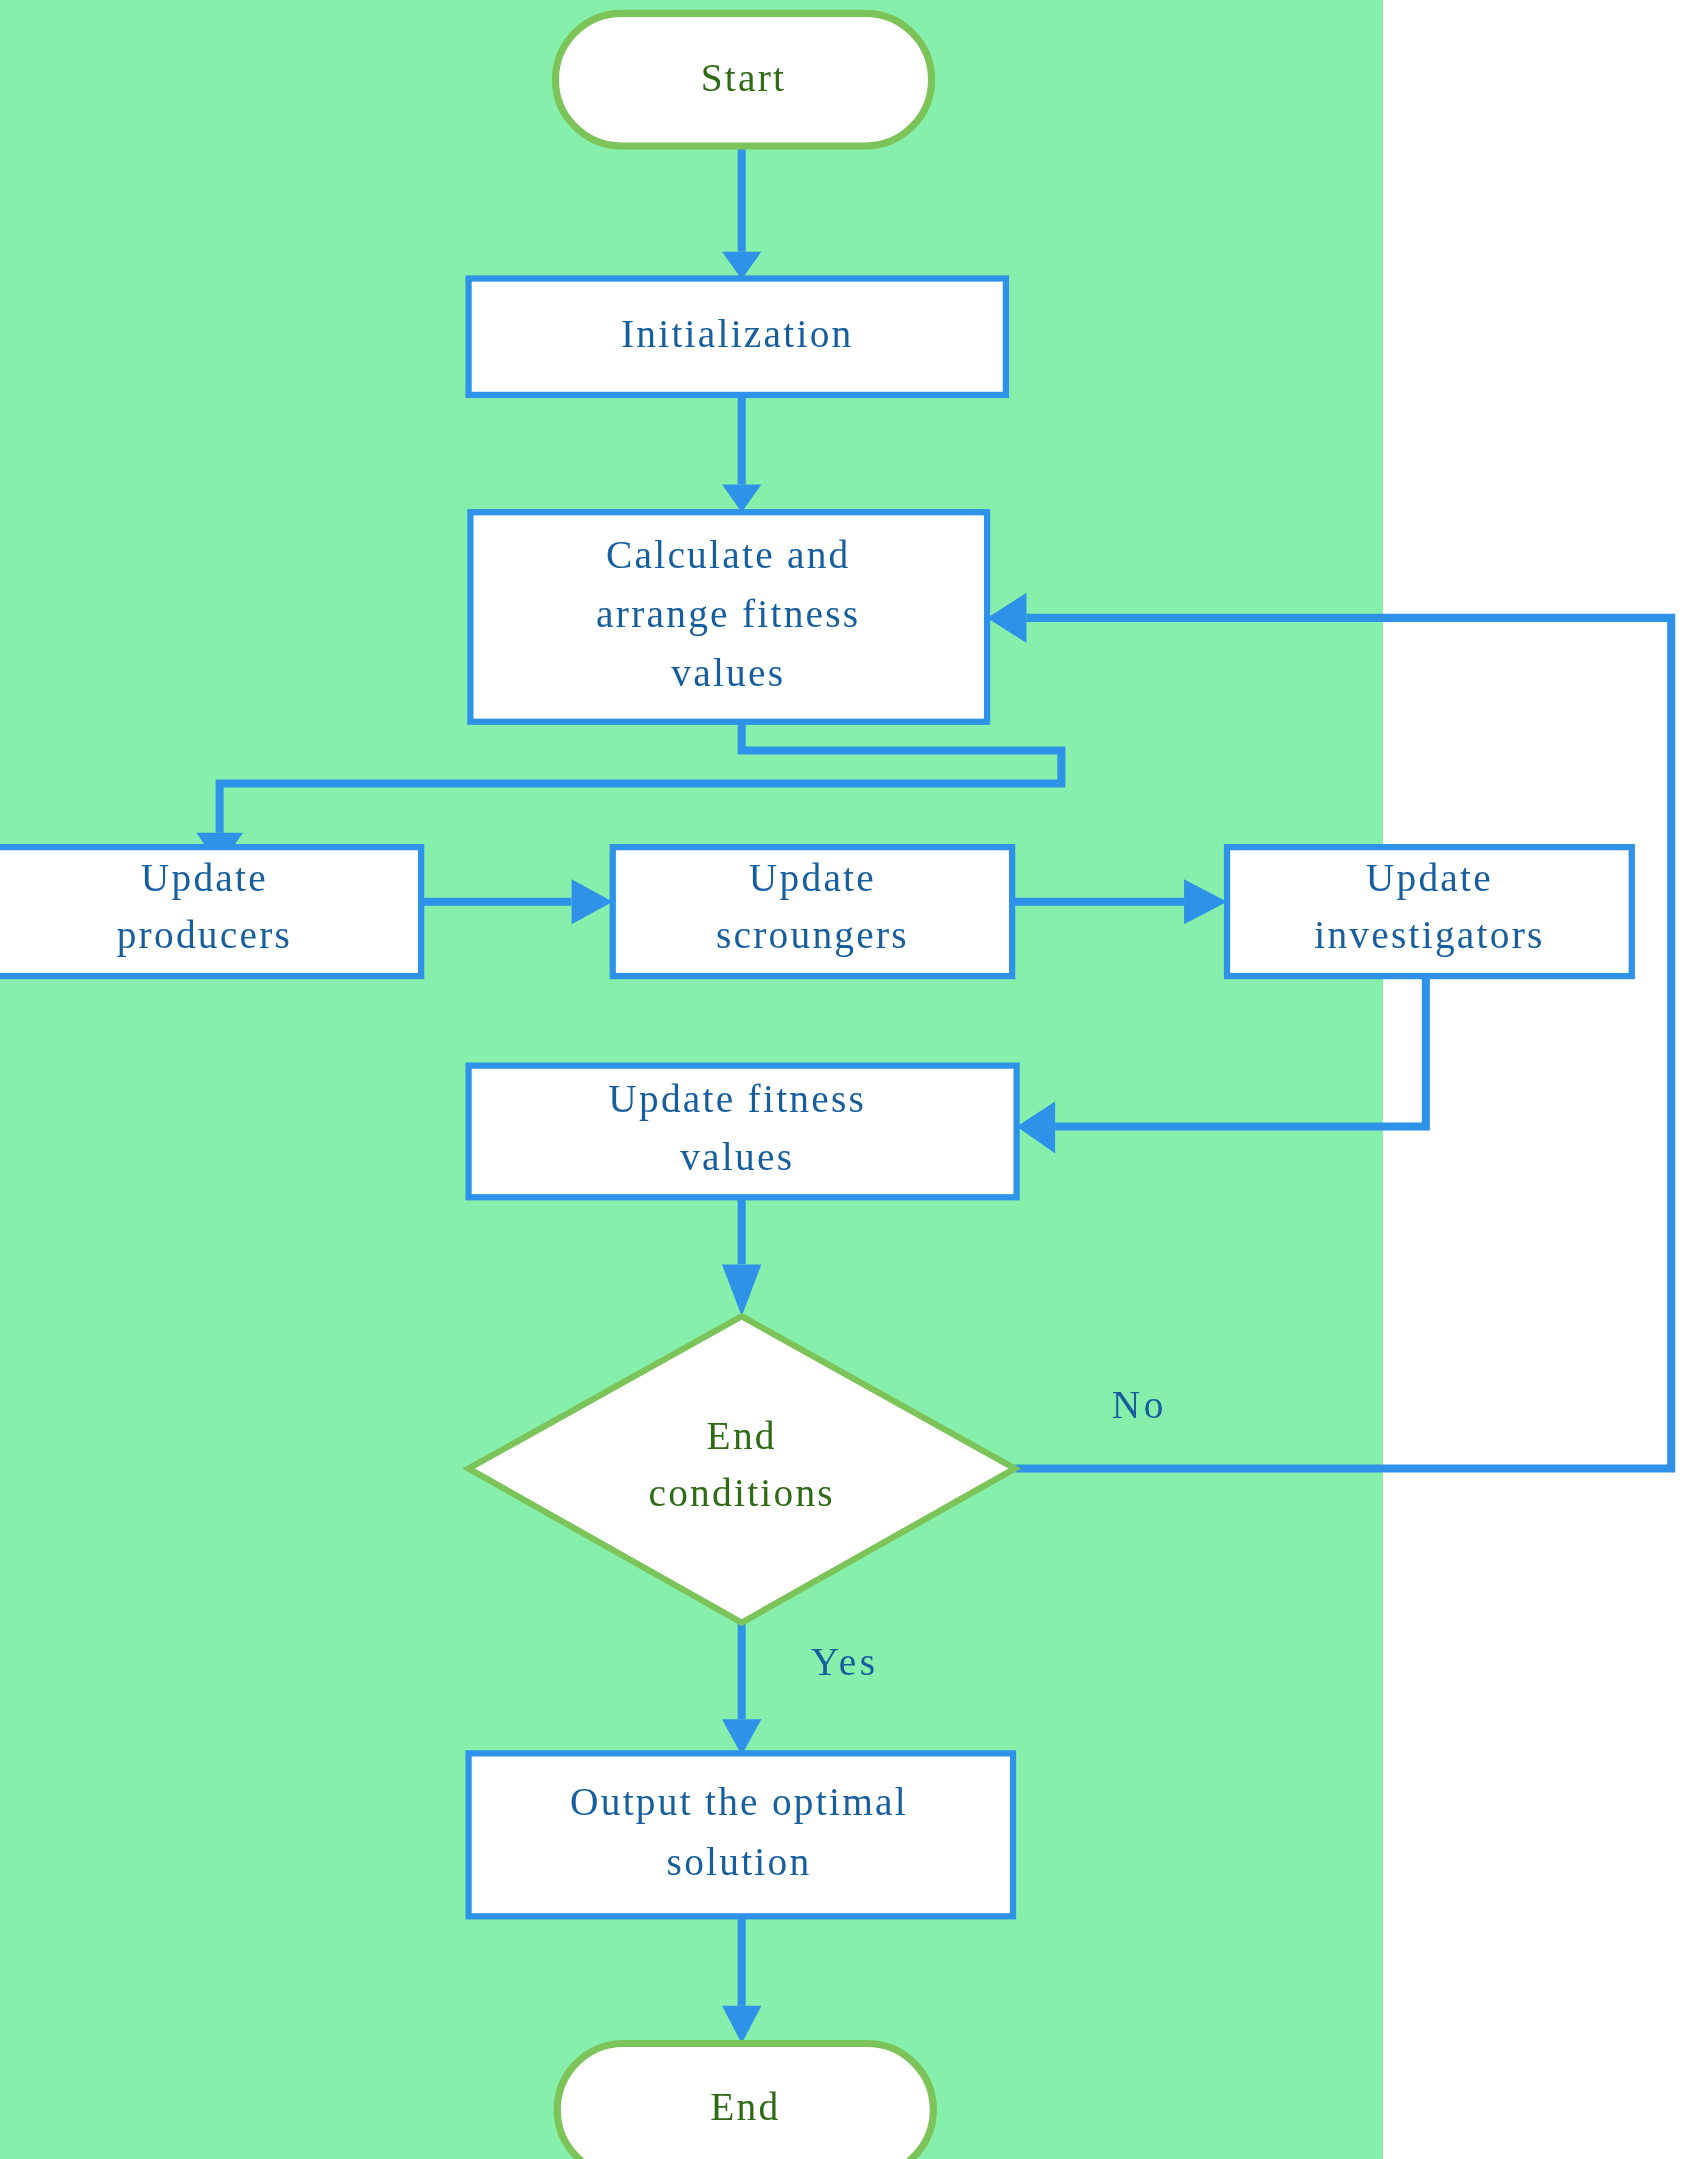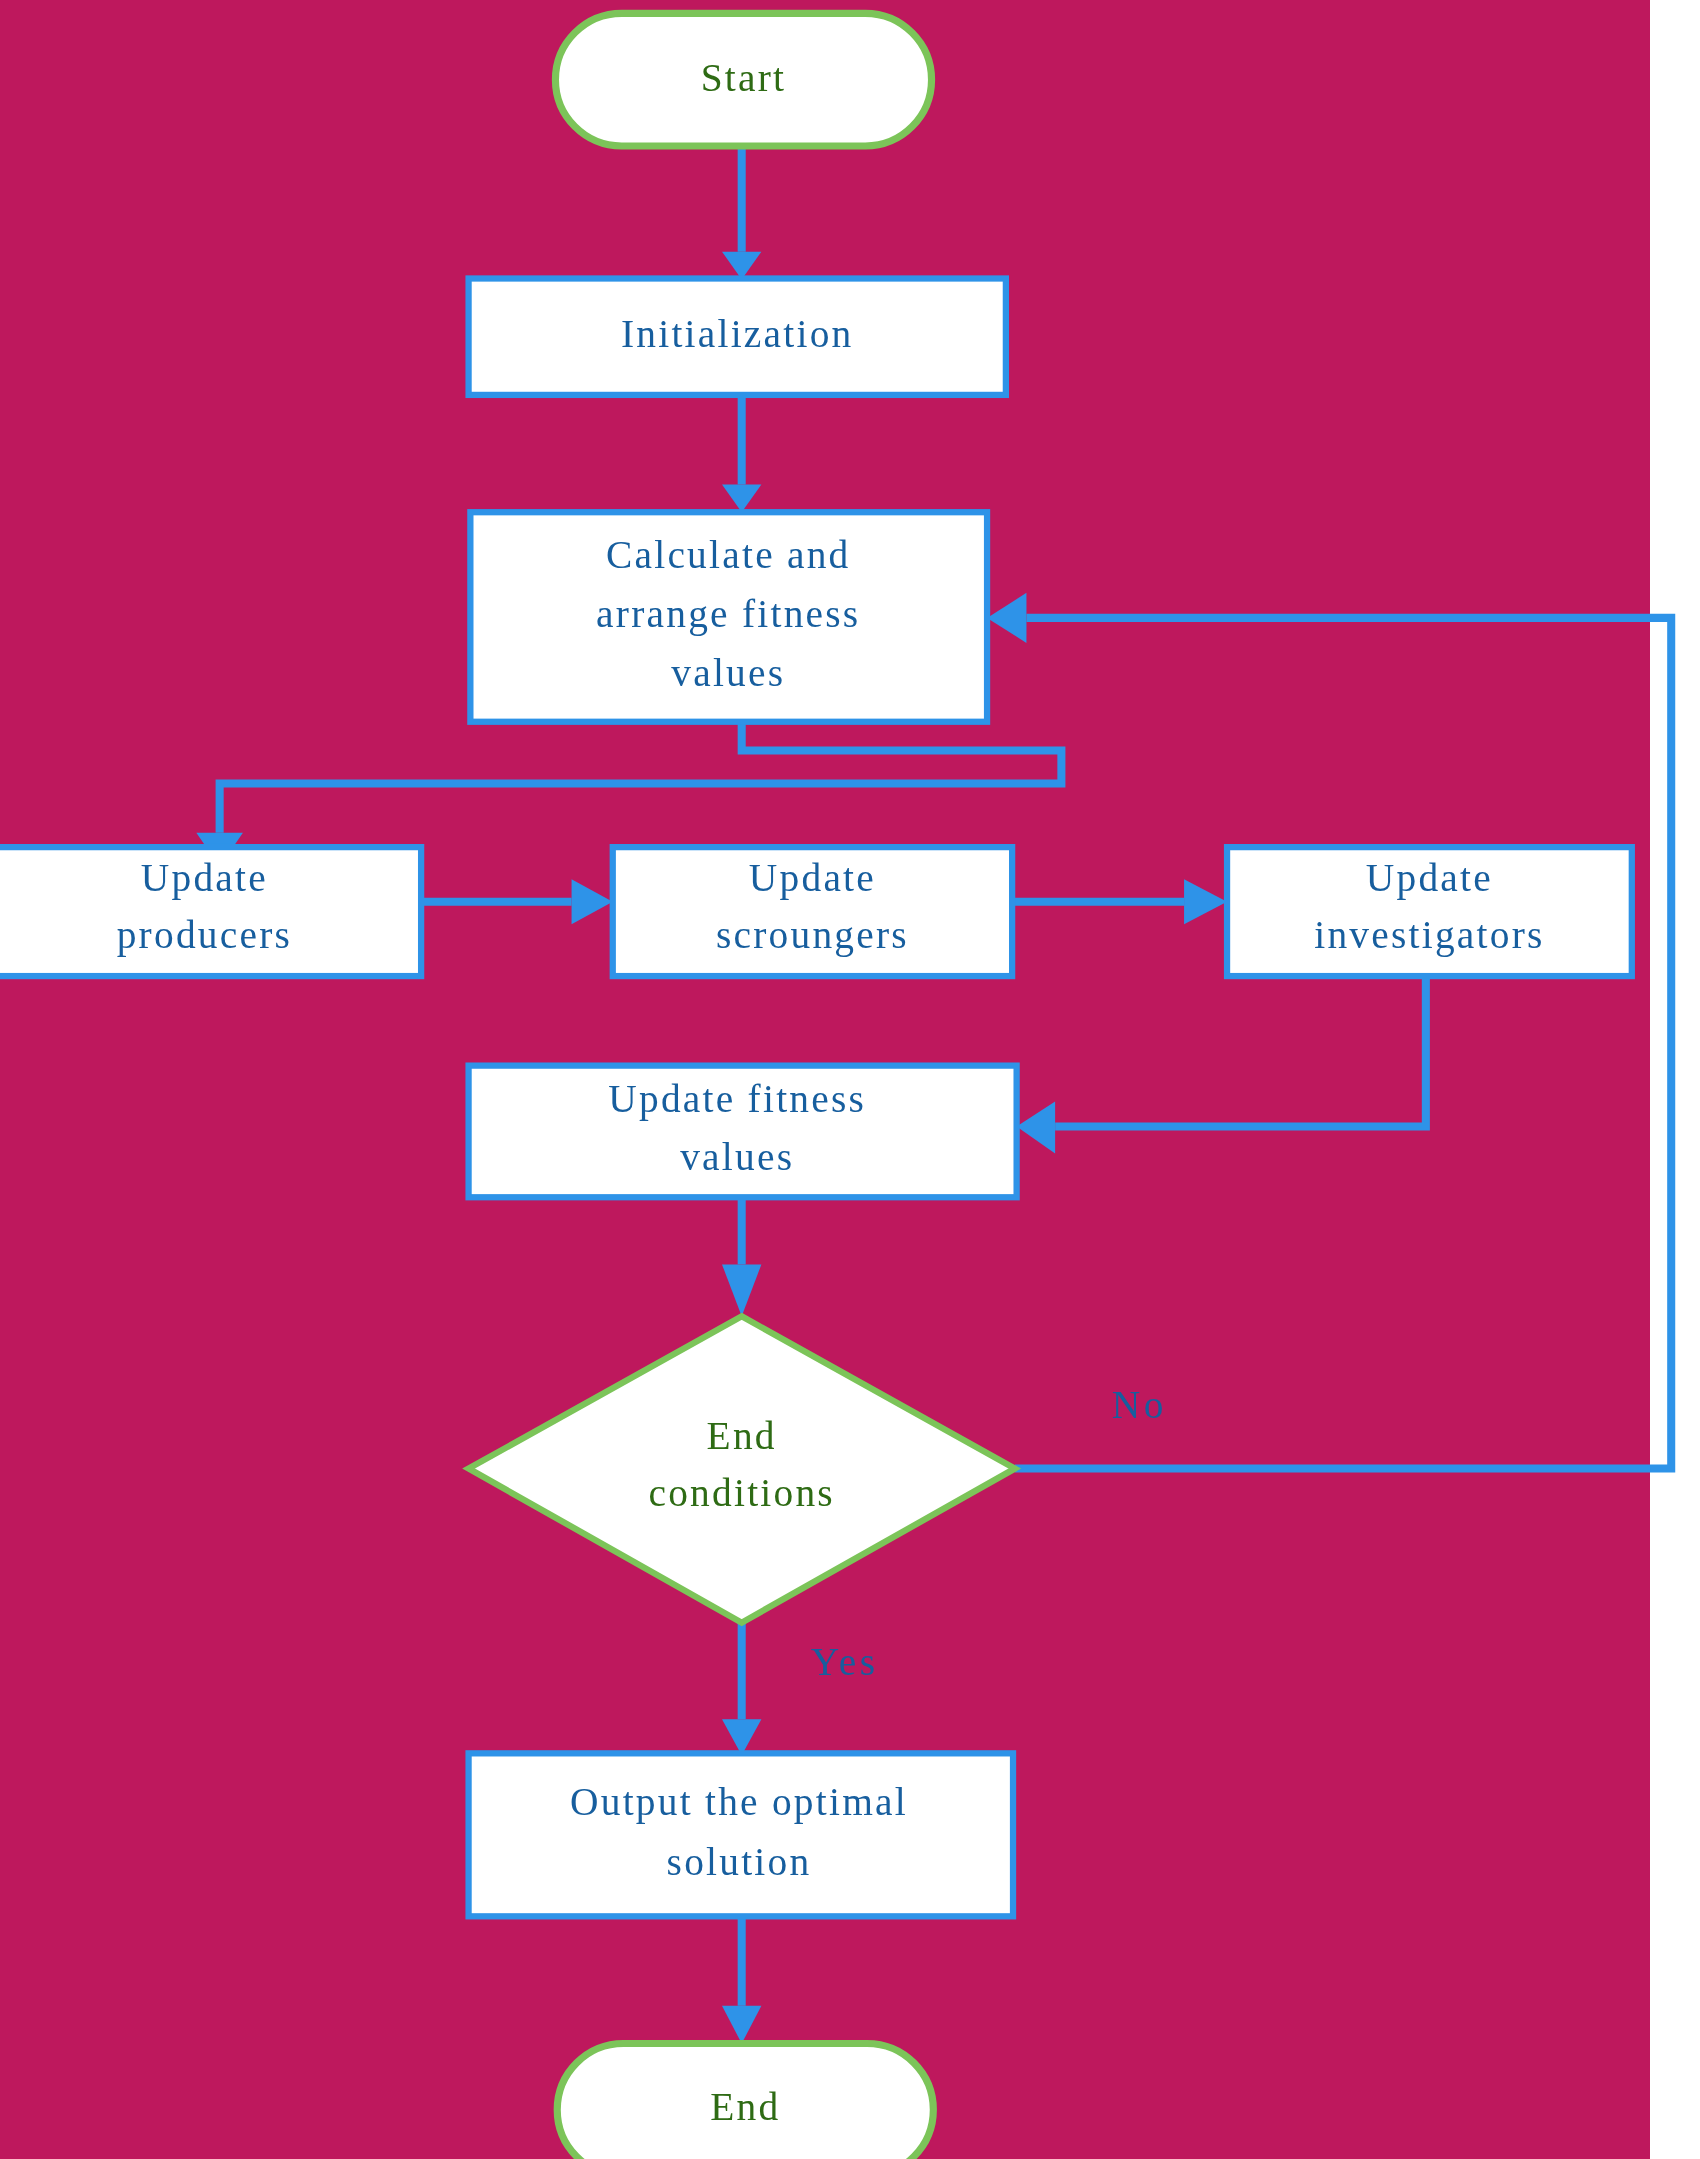--- a/index.html
+++ b/index.html
@@ -8,23 +8,23 @@
     background: #ffffff;
   }
   body {
     width: 1701px;
     height: 2159px;
     font-family: "Liberation Serif", "DejaVu Serif", serif;
     overflow: hidden;
   }
   #flowchart-root {
     position: relative;
-    width: 1650px;
+    width: 1383px;
     height: 2159px;
-    background: #be185d;
+    background: #86efac;
   }
   svg.fc {
     display: block;
     width: 1701px;
     height: 2159px;
   }
   .node-text {
     font-family: "Liberation Serif", "DejaVu Serif", serif;
     font-size: 44px;
     letter-spacing: 2.5px;

